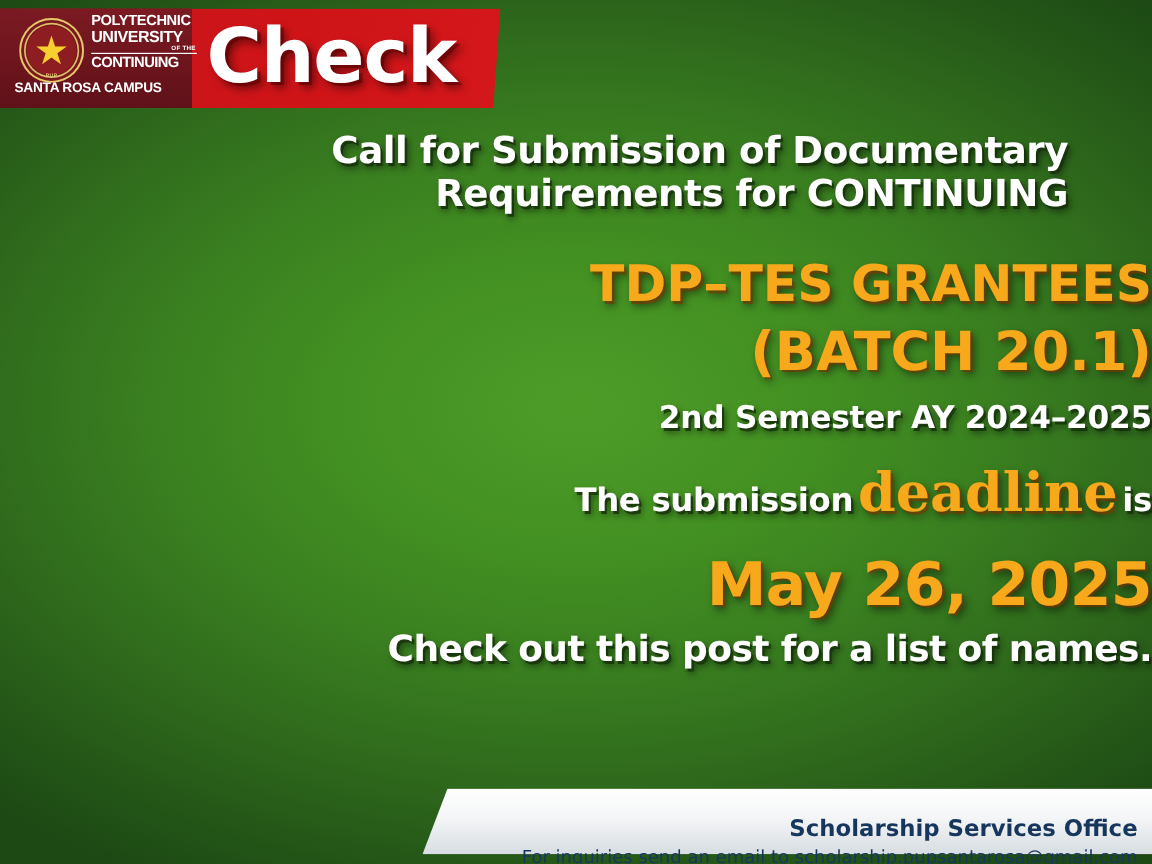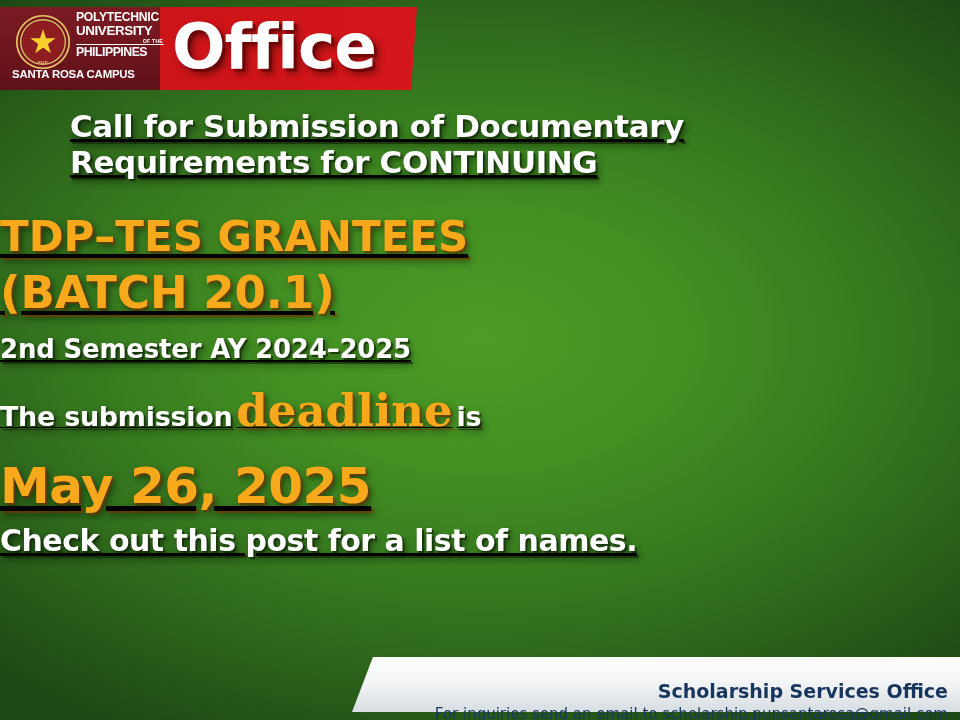--- a/index.html
+++ b/index.html
@@ -100,22 +100,21 @@
     letter-spacing:-1px;
     text-shadow:
       3px 3px 0 rgba(90,0,0,.55),
       5px 5px 7px rgba(0,0,0,.45);
   }
 
   
   .body-copy{
     position:absolute;
     left:0; top:108px; width:960px;
-    text-align:left;
-    text-decoration:underline;
+    text-align:right;
   }
 
   .shadow-w{
     color:#ffffff;
     text-shadow:
       2px 2px 0 rgba(20,45,10,.75),
       3px 4px 6px rgba(0,0,0,.5);
   }
   .shadow-o{
     color:#F7A81B;
@@ -241,25 +240,25 @@
   <div class="seal">
     <div class="star">★</div>
     <div class="seal-ring-text">PUP</div>
   </div>
 
   <div class="uni-name">
     <span class="l1">POLYTECHNIC</span>
     <span class="l2">UNIVERSITY</span>
     <span class="ofthe">OF THE</span>
     <div class="rule"></div>
-    <span class="l3">PHILIPPINES</span>
+    <span class="l3">CONTINUING</span>
   </div>
   <div class="campus">SANTA ROSA CAMPUS</div>
 
-  <div class="notice-word">Office</div>
+  <div class="notice-word">Check</div>
 
   <div class="body-copy">
 
     <div class="ln-call shadow-w">Call for Submission of Documentary Requirements for CONTINUING</div>
 
     <div class="ln-grantees shadow-o">TDP–TES GRANTEES</div>
 
     <div class="ln-batch shadow-o">(BATCH 20.1)</div>
 
     <div class="ln-sem shadow-w">2nd Semester AY 2024–2025</div>

